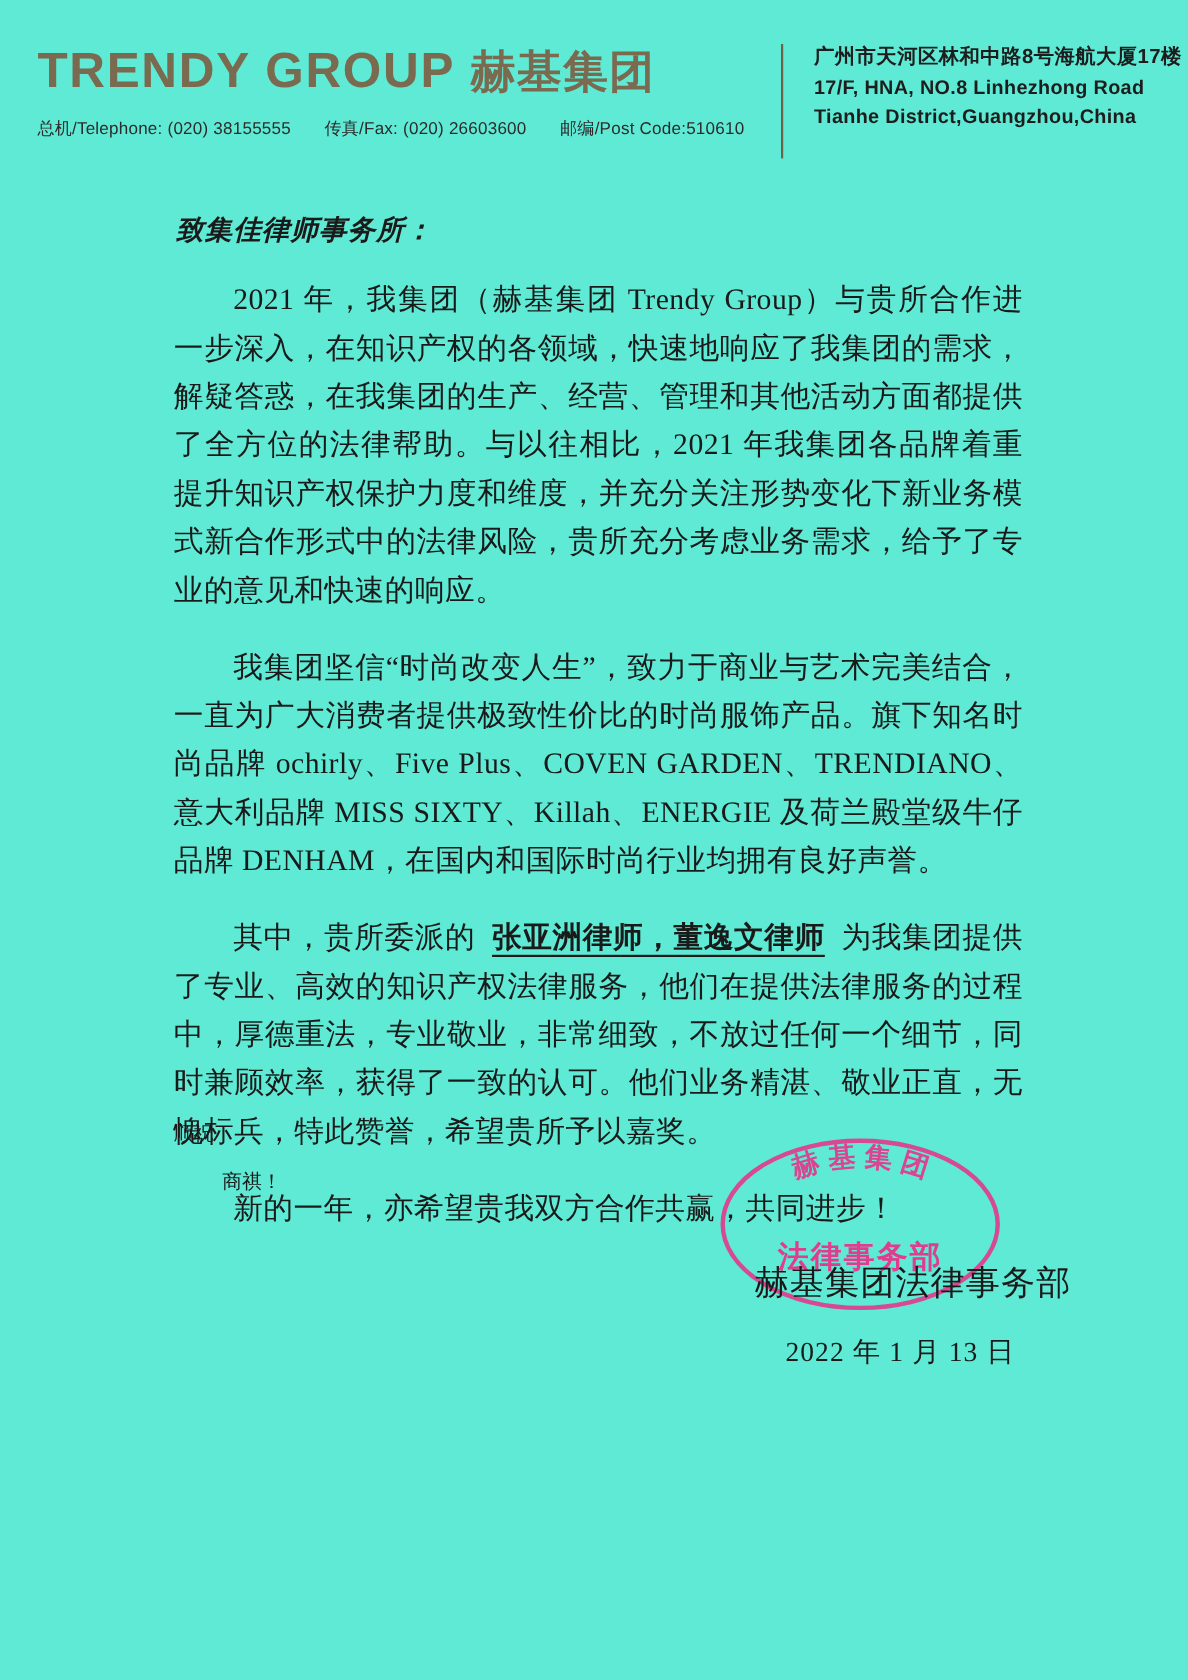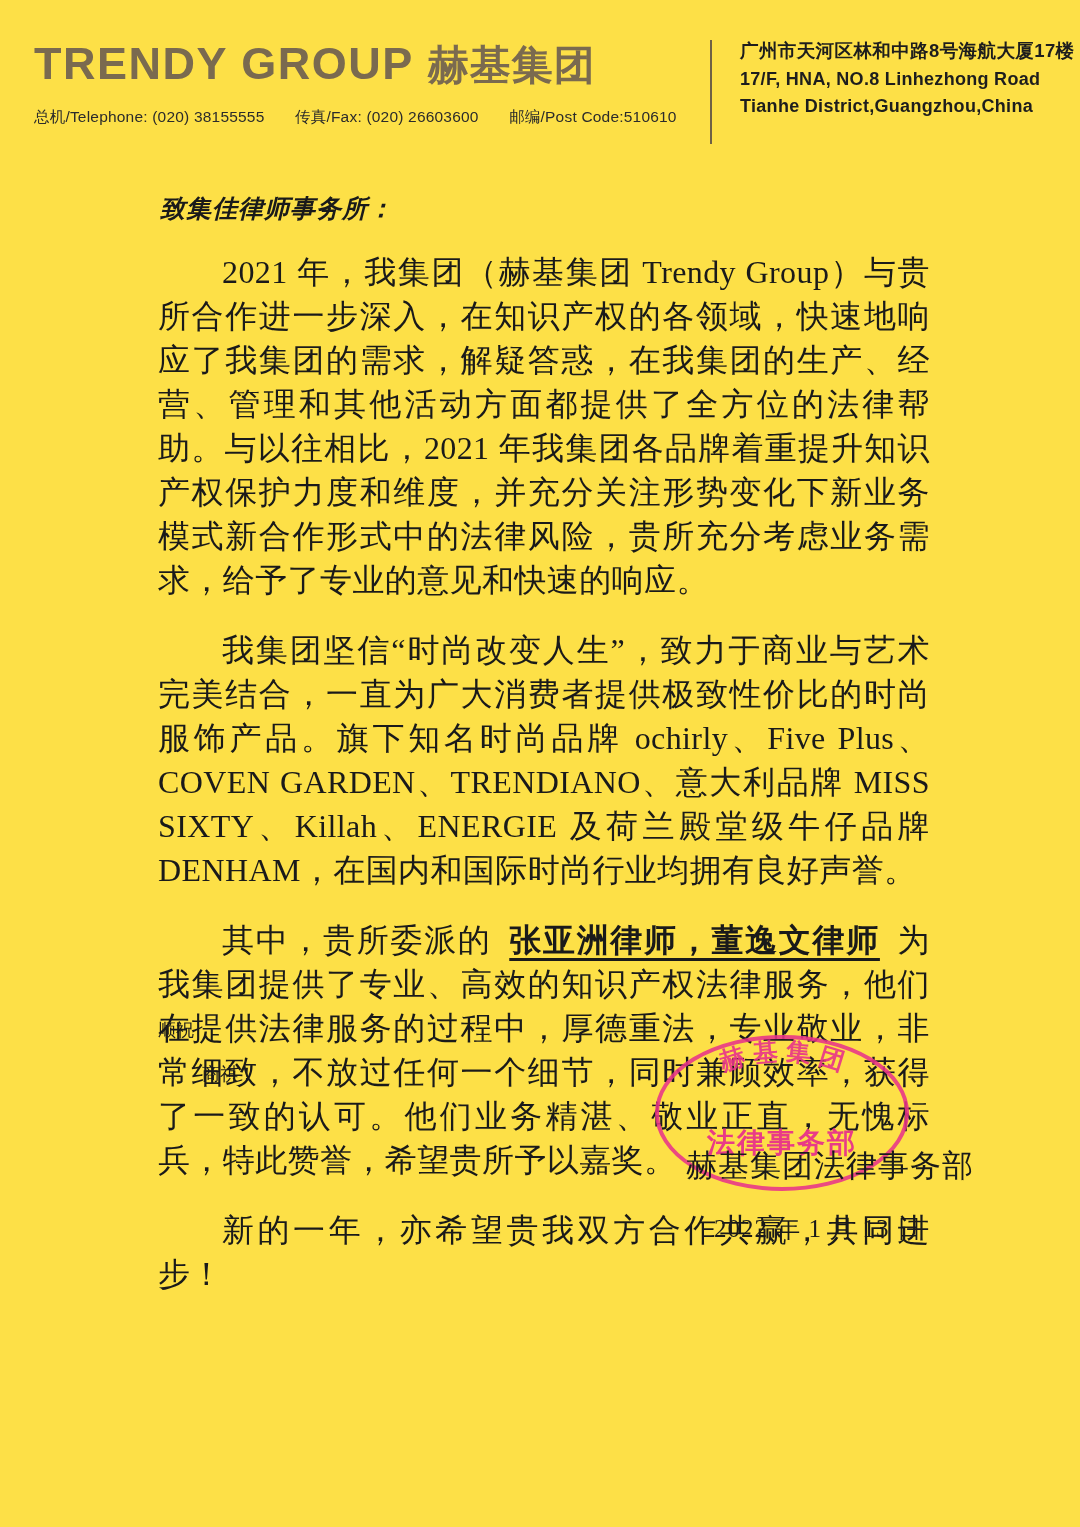--- a/index.html
+++ b/index.html
@@ -12,21 +12,21 @@
     height: 1527px;
     position: relative;
     font-family: "Liberation Serif", serif;
     color: #1a1a1a;
     overflow: hidden;
   }
 
   .page {
     position: absolute;
     inset: 0;
-    background: #fde047;
+    background: #5eead4;
   }
 
   
   .letterhead {
     position: absolute;
     top: 38px;
     left: 34px;
     right: 34px;
     height: 110px;
   }
@@ -107,21 +107,21 @@
     font-weight: 700;
     letter-spacing: 1px;
     font-style: italic;
   }
 
   .body-text {
     position: absolute;
     top: 250px;
     left: 158px;
     width: 772px;
-    font-size: 32px;
+    font-size: 27px;
     line-height: 44px;
     text-align: justify;
     letter-spacing: 0.4px;
   }
   .para {
     margin: 0 0 26px 0;
     text-indent: 2em;
   }
   .underline-name {
     font-weight: 700;

